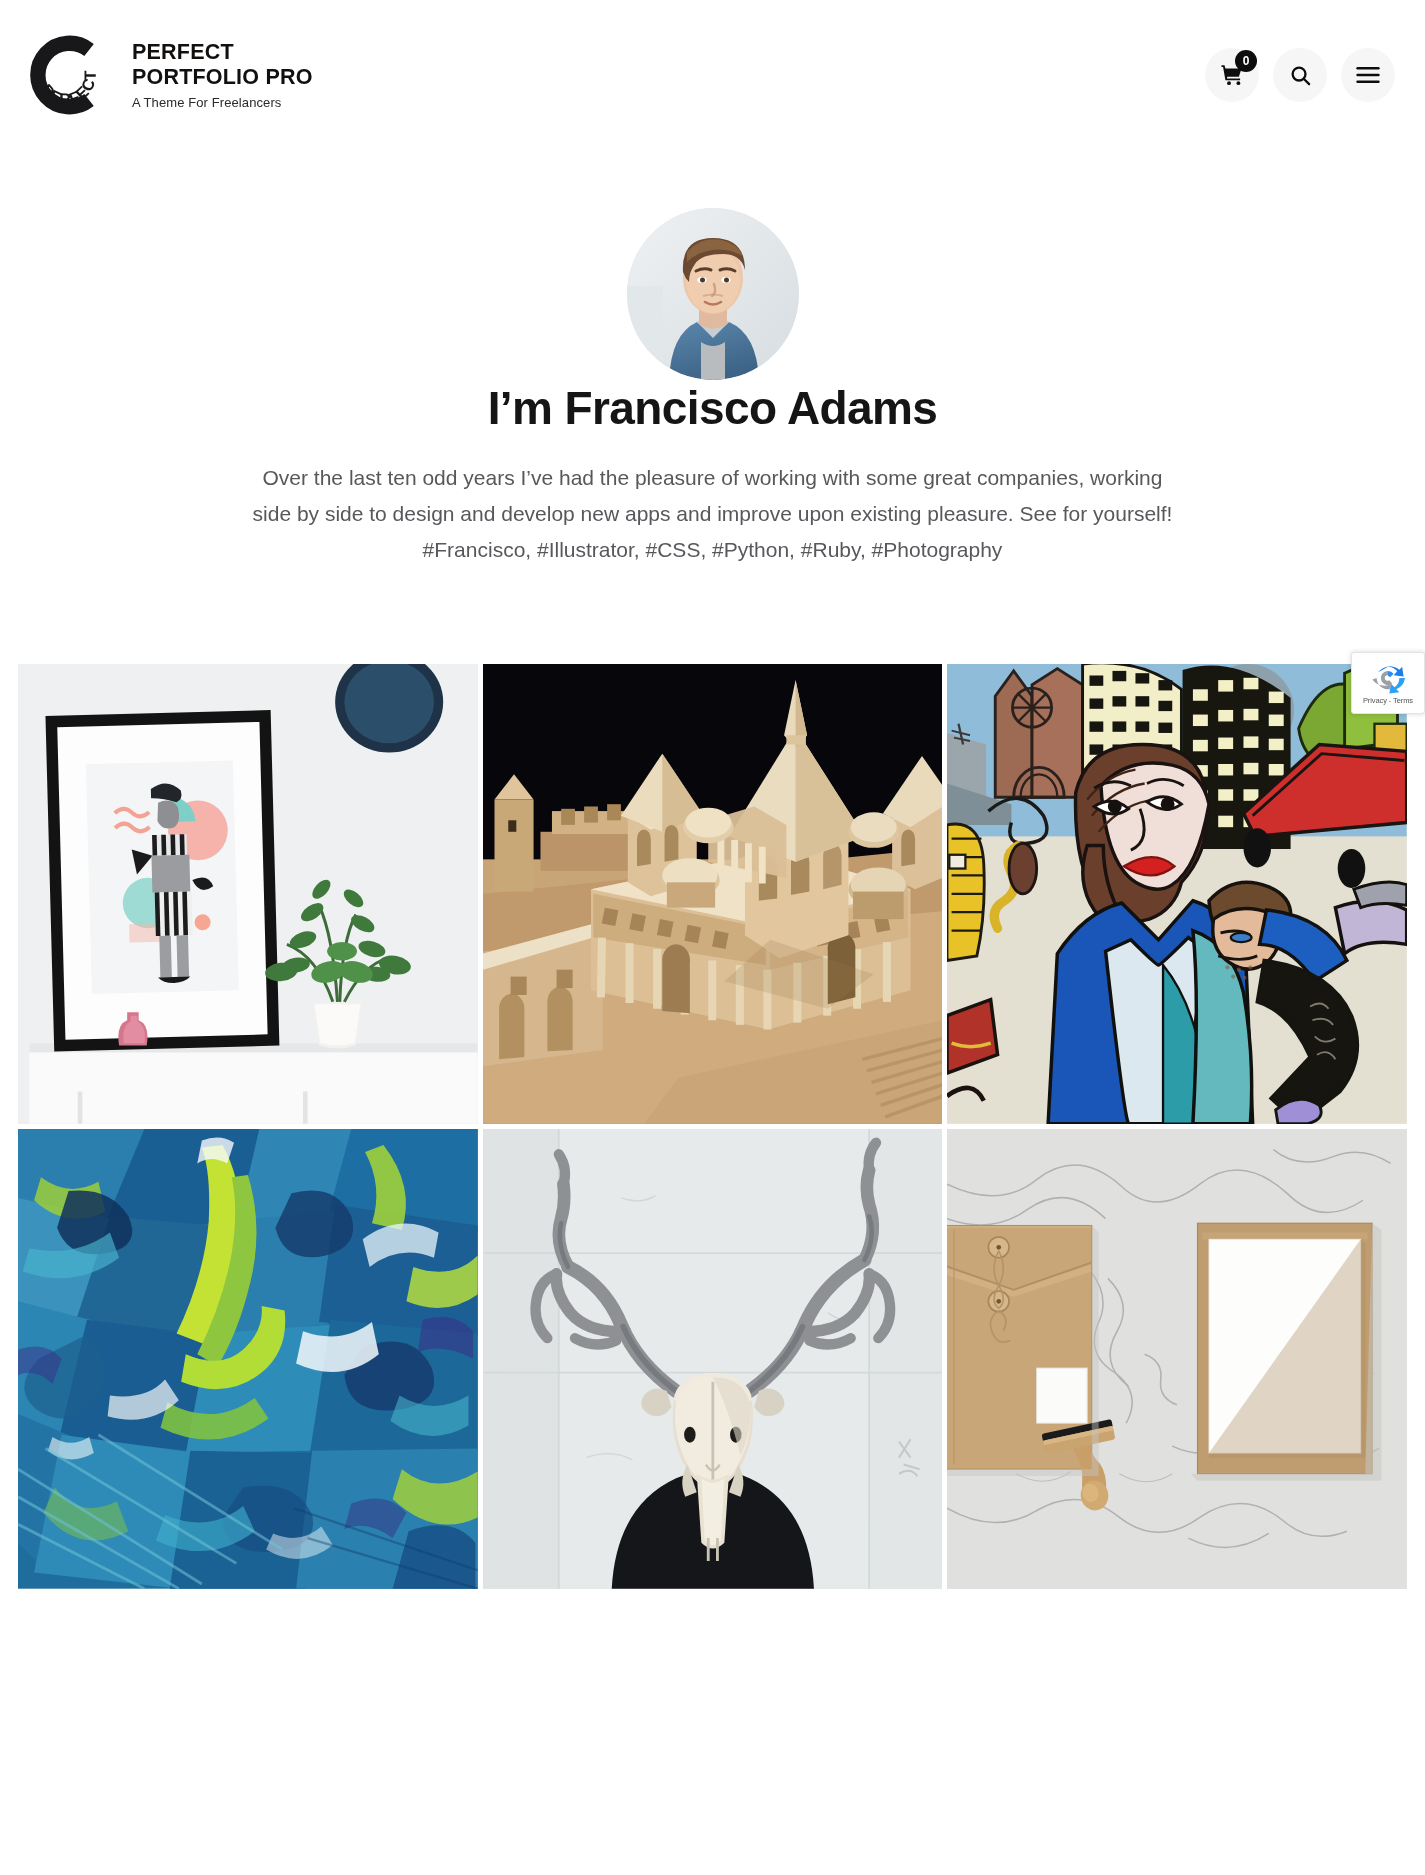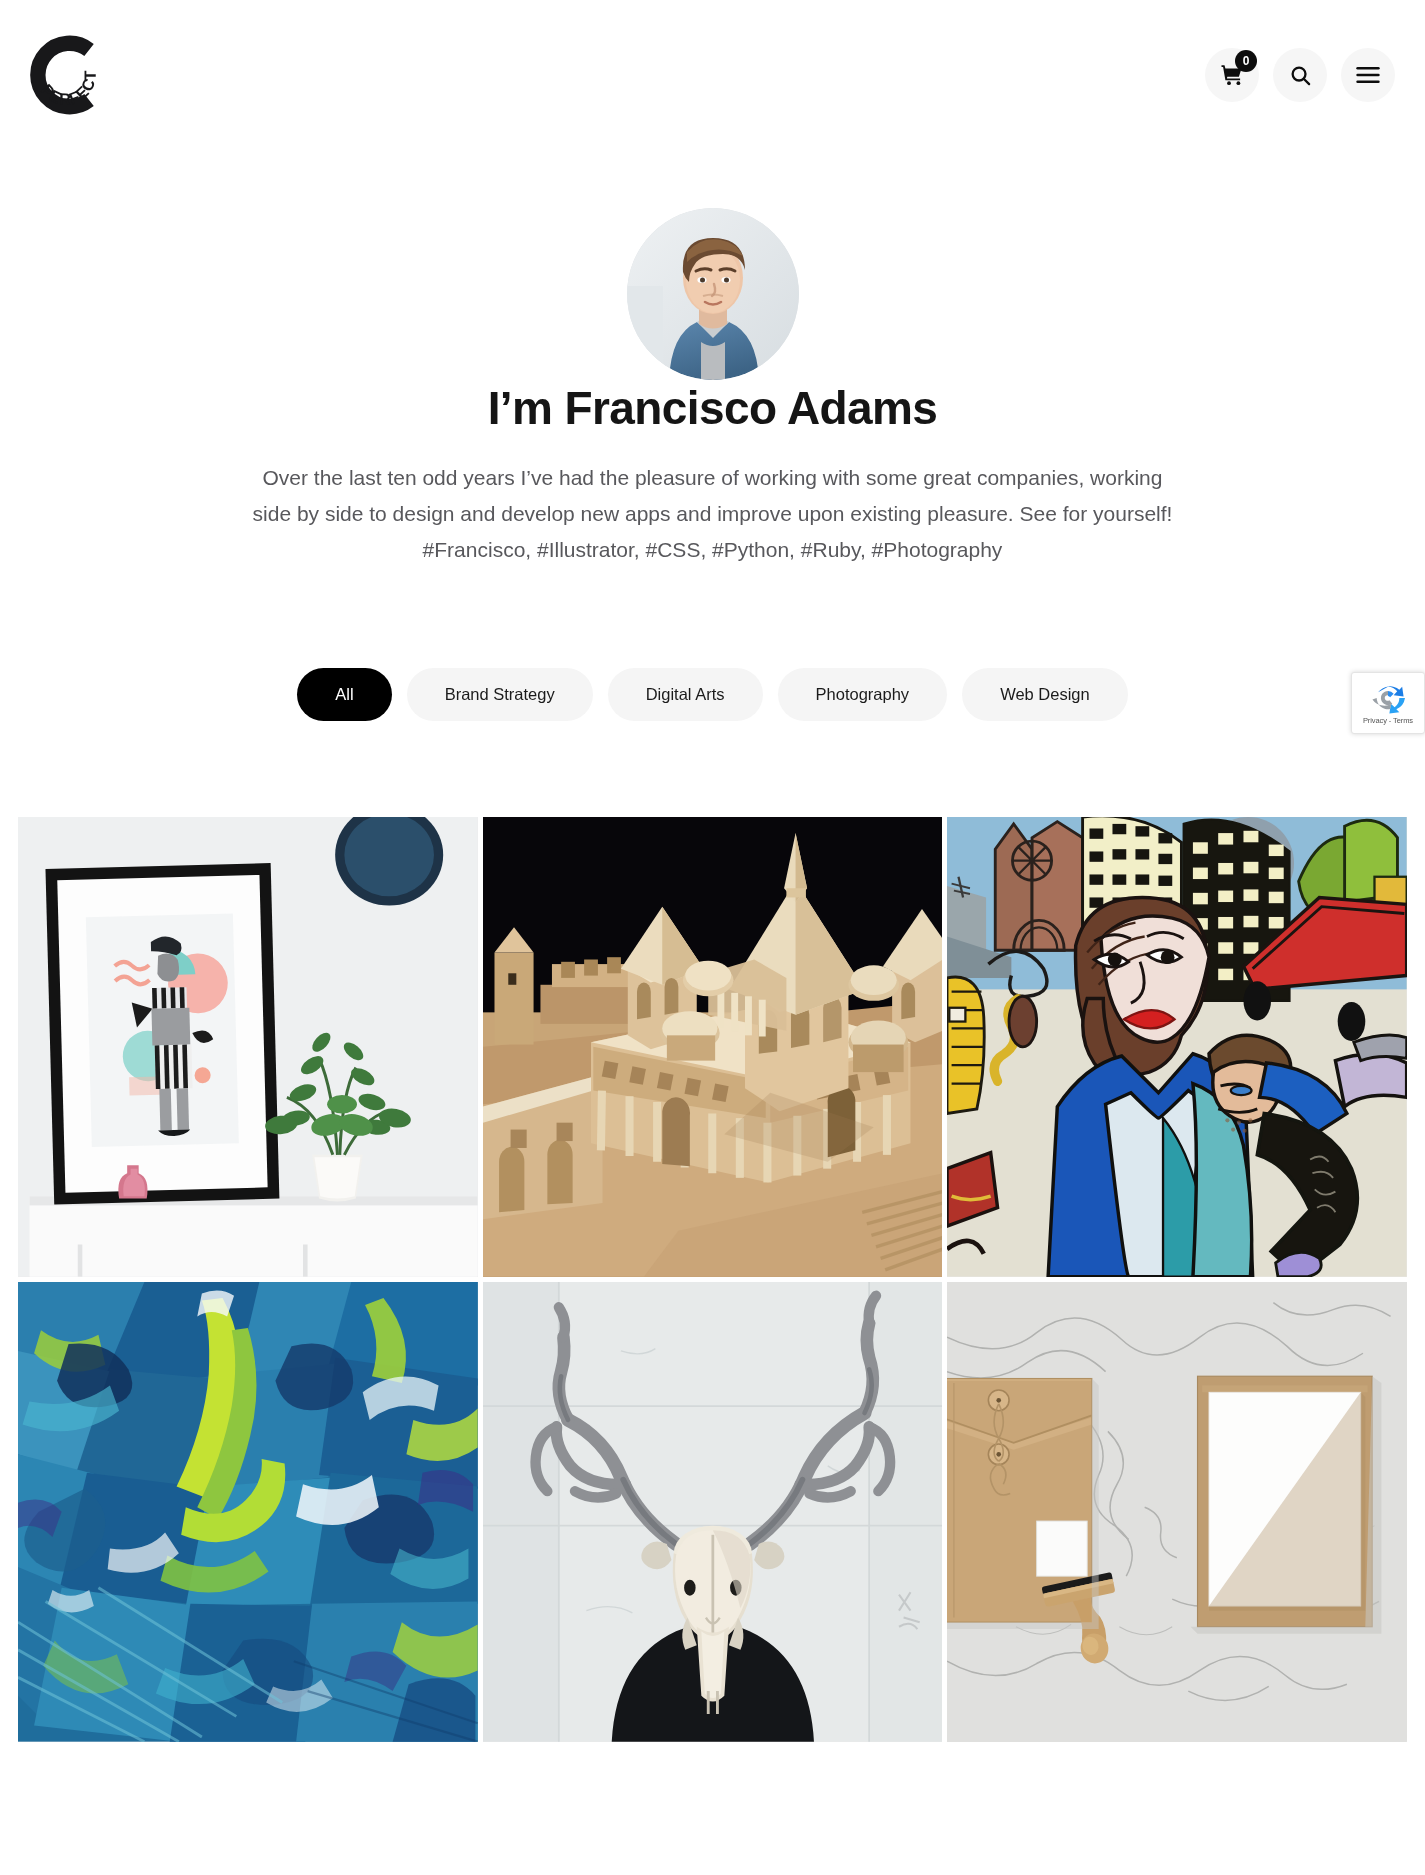--- a/index.html
+++ b/index.html
@@ -159,21 +159,21 @@
     overflow: hidden;
     cursor: pointer;
     background: #e9e9e9;
   }
   .portfolio-item svg { display: block; width: 100%; height: 100%; }
 
   
   .recaptcha-badge {
     position: absolute;
     right: 0;
-    top: 672px;
+    top: 652px;
     width: 74px;
     height: 62px;
     background: #fff;
     border: 1px solid #e4e4e4;
     border-radius: 3px;
     box-shadow: 0 0 5px rgba(0,0,0,0.16);
     display: flex;
     flex-direction: column;
     align-items: center;
     justify-content: center;
@@ -195,20 +195,24 @@
     <div class="logo-mark">
       <svg viewBox="0 0 100 100" aria-hidden="true">
         <defs>
           <path id="ringpath" d="M 50,50 m -31,0 a 31,31 0 1,0 62,0 a 31,31 0 1,0 -62,0"></path>
         </defs>
         <path d="M 74 24 A 33 33 0 1 0 74 76" fill="none" stroke="#18181a" stroke-width="16" stroke-linecap="butt"></path>
         <text font-family="Liberation Sans, sans-serif" font-size="17" font-weight="bold" fill="#18181a" letter-spacing="1">
           <textPath href="#ringpath" startOffset="8.5%">PERFECT</textPath>
         </text>
       </svg>
+    </div>
+    <div class="brand-text">
+      <div class="brand-title">PERFECT PORTFOLIO PRO</div>
+      <div class="brand-tagline">A Theme For Freelancers</div>
     </div>
   </div>
 
   <div class="header-actions">
     <button class="icon-btn">
       <span>
         <svg width="24" height="24" viewBox="0 0 24 24" fill="#0d0d0d" aria-hidden="true">
           <path d="M1.5 2.2h3l.9 3.2h16.1l-2.6 8.4H7.3l-.4 1.6h13.2v1.9H5.4L3.1 4.1H1.5z"></path>
           <circle cx="9" cy="20.2" r="1.9"></circle>
           <circle cx="18.4" cy="20.2" r="1.9"></circle>
@@ -290,27 +294,20 @@
     <span class="hero-title-wrap">I’m Francisco Adams</span>
   </h1>
 
   <div class="hero-desc">
     <div>Over the last ten odd years I’ve had the pleasure of working with some great companies, working</div>
     <div>side by side to design and develop new apps and improve upon existing pleasure. See for yourself!</div>
     <div>#Francisco, #Illustrator, #CSS, #Python, #Ruby, #Photography</div>
   </div>
 
   
-  <nav class="filters">
-    <button class="filter-pill is-active">All</button>
-    <button class="filter-pill">Brand Strategy</button>
-    <button class="filter-pill">Digital Arts</button>
-    <button class="filter-pill">Photography</button>
-    <button class="filter-pill">Web Design</button>
-  </nav>
 </section>
 
 <section class="portfolio-grid">
 
   <a class="portfolio-item">
     <svg viewBox="0 0 400 400" preserveAspectRatio="xMidYMid slice" aria-hidden="true">
       <rect width="400" height="400" fill="#eef0f1"></rect>
 
       <ellipse cx="323" cy="33" rx="47" ry="44" fill="#1e3347"></ellipse>
       <ellipse cx="323" cy="33" rx="39" ry="36" fill="#2b4f6b"></ellipse>

